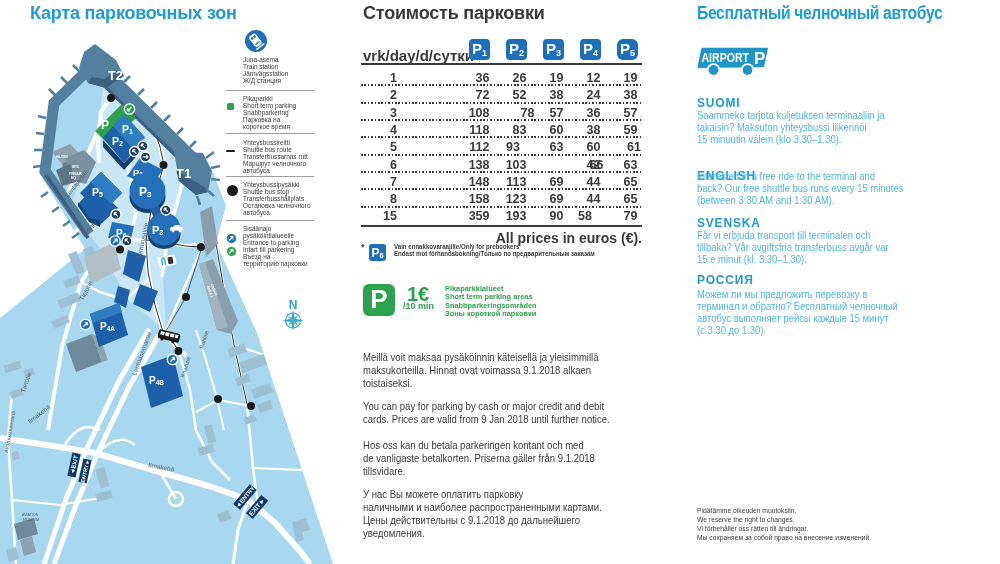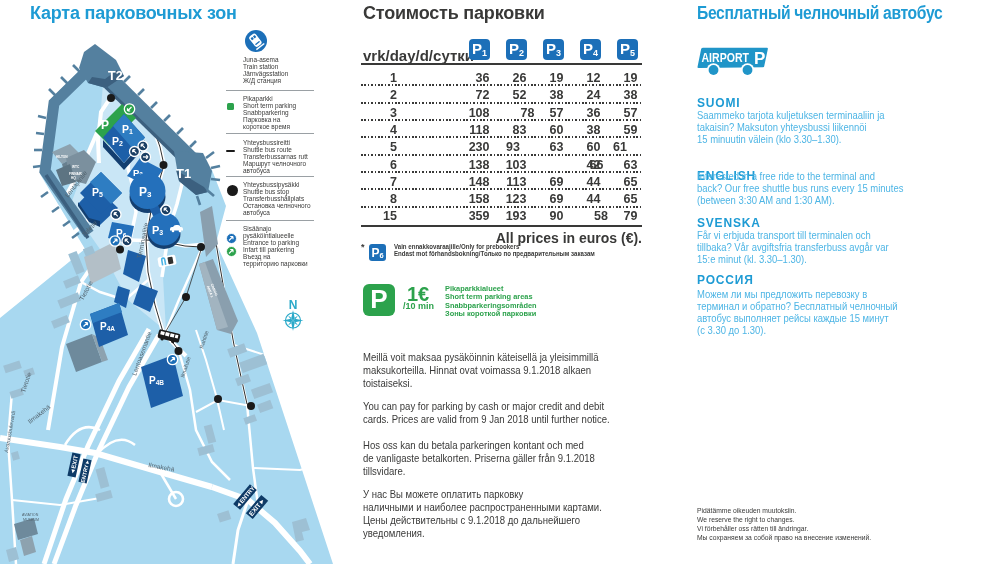--- a/index.html
+++ b/index.html
@@ -468,21 +468,21 @@
 <div class="abs" style="left:363px;top:47px;font-size:15px;font-weight:bold;">vrk/day/d/сутки</div>
 
 <div class="picon" style="left:469px;"><b>P</b><i>1</i></div>
 
 <div class="picon" style="left:506px;"><b>P</b><i>2</i></div>
 
 <div class="picon" style="left:543px;"><b>P</b><i>3</i></div>
 
 <div class="picon" style="left:580px;"><b>P</b><i>4</i></div>
 
-<div class="picon" style="left:617px;"><b>P</b><i>5</i></div>
+<div class="picon" style="left:617px;border-radius:6px;"><b>P</b><i>5</i></div>
 
 <div class="solid" style="top:63px;"></div>
 
 <div class="trow" style="top:71px;">
     <span style="left:-4px;">1</span>
     <span style="left:88.5px;">36</span>
     <span style="left:125.5px;">26</span>
     <span style="left:162.5px;">19</span>
     <span style="left:199.5px;">12</span>
     <span style="left:236.5px;">19</span>
@@ -514,25 +514,25 @@
     <span style="left:88.5px;">118</span>
     <span style="left:125.5px;">83</span>
     <span style="left:162.5px;">60</span>
     <span style="left:199.5px;">38</span>
     <span style="left:236.5px;">59</span>
   </div>
 <div class="dot" style="top:136.3px;"></div>
 
 <div class="trow" style="top:140.2px;">
     <span style="left:-4px;">5</span>
-    <span style="left:88.5px;">230</span>
+    <span style="left:88.5px;">112</span>
     <span style="left:119px;">93</span>
     <span style="left:162.5px;">63</span>
     <span style="left:199.5px;">60</span>
-    <span style="left:226px;">61</span>
+    <span style="left:240px;">61</span>
   </div>
 <div class="dot" style="top:153.6px;"></div>
 
 <div class="trow" style="top:157.5px;">
     <span style="left:-4px;">6</span>
     <span style="left:88.5px;">138</span>
     <span style="left:125.5px;">103</span>
     <span style="left:162.5px;padding-left:40px;">66</span>
     <span style="left:199.5px;">42</span>
     <span style="left:236.5px;">63</span>
@@ -557,21 +557,21 @@
     <span style="left:199.5px;">44</span>
     <span style="left:236.5px;">65</span>
   </div>
 <div class="dot" style="top:205.5px;"></div>
 
 <div class="trow" style="top:209.4px;">
     <span style="left:-4px;">15</span>
     <span style="left:88.5px;">359</span>
     <span style="left:125.5px;">193</span>
     <span style="left:162.5px;">90</span>
-    <span style="left:199px;padding-left:8px;">58</span>
+    <span style="left:183px;padding-left:8px;">58</span>
     <span style="left:236.5px;">79</span>
   </div>
 
 <div class="solid" style="top:224.5px;"></div>
 
 <div class="abs" style="left:462px;top:230px;width:180px;text-align:right;font-size:14px;font-weight:bold;">All prices in euros (€).</div>
 
 <div class="abs" style="left:361px;top:242px;font-size:9px;font-weight:bold;">*</div>
 
 <div class="picon" style="left:369px;top:243.5px;width:17px;height:17px;border-radius:3px;line-height:16px;"><b style="font-size:12px;">P</b><i style="font-size:7.5px;top:1.5px;">6</i></div>

